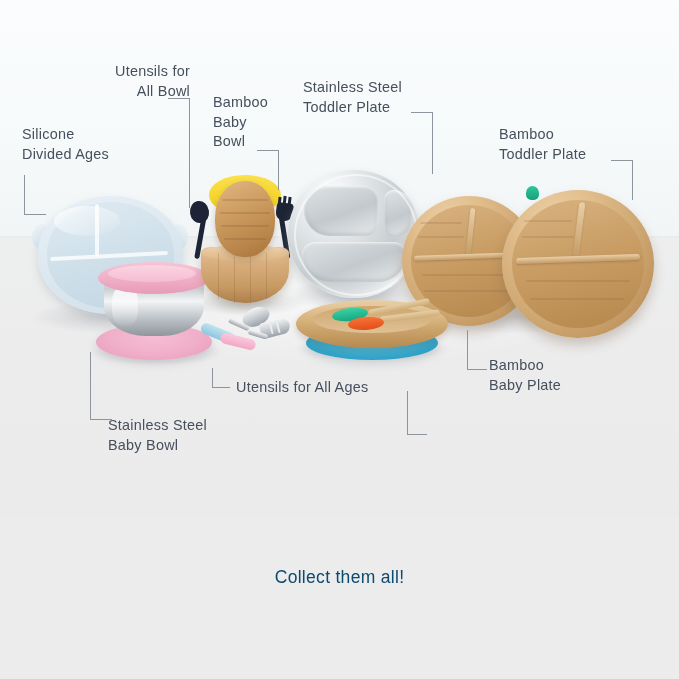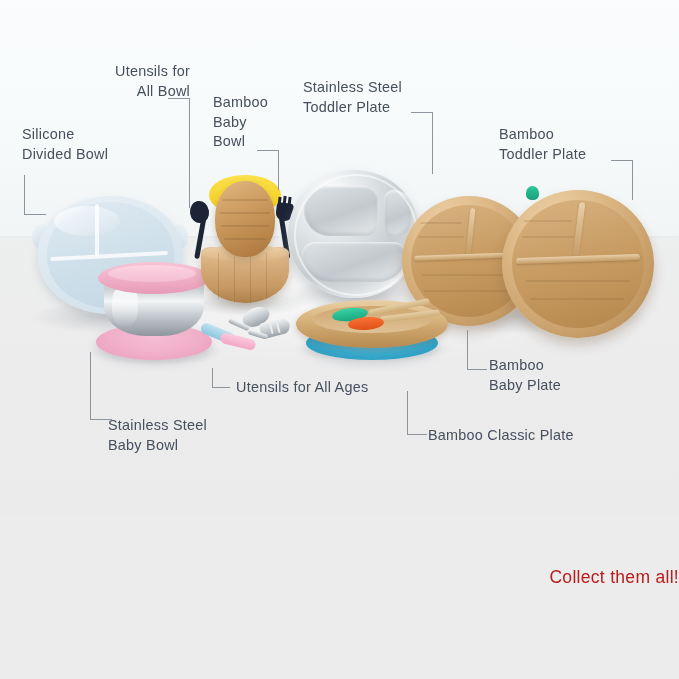--- a/index.html
+++ b/index.html
@@ -123,22 +123,22 @@
   .spoon-t{position:absolute;border-radius:50%;}
 
   
   .util-handle{position:absolute;border-radius:7px;}
   .util-metal{position:absolute;
     background:linear-gradient(180deg,#f3f5f6,#c3c9cd 55%,#9aa1a7);}
 
   
   #headline{position:absolute;left:0;top:524px;width:679px;text-align:center;
     color:#3a4352;font-size:27.5px;letter-spacing:.6px;font-weight:400;}
-  #subline{position:absolute;left:0;top:567px;width:679px;text-align:right;
-    color:#b91c1c;font-size:17.5px;letter-spacing:.3px;font-weight:400;}
+  #subline{position:absolute;left:0;top:567px;width:679px;text-align:center;
+    color:#0c4a6e;font-size:17.5px;letter-spacing:.3px;font-weight:400;}
 </style>
 </head>
 <body>
 
 <div id="page">
 
   <div class="bg-wall"></div>
   <div class="bg-seam"></div>
   <div class="bg-floor"></div>
   <div class="floor-glow"></div>
@@ -293,21 +293,21 @@
     <i class="v" style="left:0;top:0;height:40px;"></i>
     <i class="h" style="left:0;top:39px;width:20px;"></i>
   </div>
 
   <div class="lead" style="left:407px;top:391px;width:22px;height:46px;">
     <i class="v" style="left:0;top:0;height:44px;"></i>
     <i class="h" style="left:0;top:43px;width:20px;"></i>
   </div>
 
   <div class="lbl" style="left:22px;top:125px;">Silicone
-Divided Bowl</div>
+Divided Ages</div>
 
   <div class="lbl r" style="left:12px;top:62px;width:178px;">Utensils for
 All Bowl</div>
 
   <div class="lbl" style="left:213px;top:93px;">Bamboo
 Baby
 Bowl</div>
 
   <div class="lbl" style="left:303px;top:78px;">Stainless Steel
 Toddler Plate</div>
@@ -316,17 +316,16 @@
 Toddler Plate</div>
 
   <div class="lbl" style="left:108px;top:416px;">Stainless Steel
 Baby Bowl</div>
 
   <div class="lbl" style="left:236px;top:378px;">Utensils for All Ages</div>
 
   <div class="lbl" style="left:489px;top:356px;">Bamboo
 Baby Plate</div>
 
-  <div class="lbl" style="left:428px;top:426px;">Bamboo Classic Plate</div>
 
   <div id="subline">Collect them all!</div>
 
 </div>
 
 </body></html>

